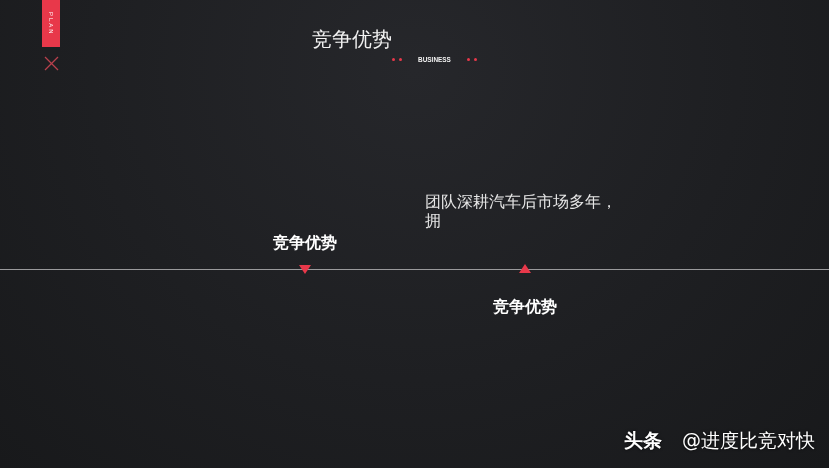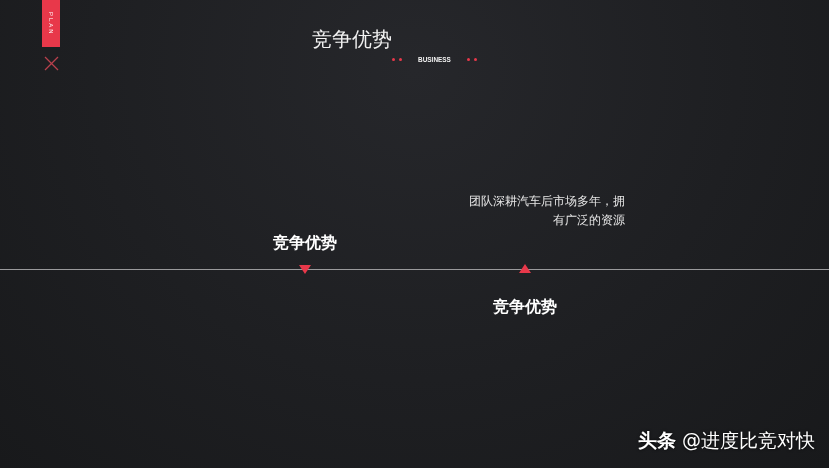--- a/index.html
+++ b/index.html
@@ -52,29 +52,29 @@
     .marker-up {
       left: 519px; top: 264px;
       border-left: 6px solid transparent; border-right: 6px solid transparent;
       border-bottom: 9px solid #e8384a;
     }
     .heading {
       position: absolute; font-size: 16px; font-weight: bold; color: #ffffff;
       text-align: center; width: 200px;
     }
     .desc {
-      position: absolute; font-size: 12px; color: #e6e6e6; text-align: right;
+      position: absolute; font-size: 16px; color: #e6e6e6; text-align: left;
       line-height: 19px;
     }
     .watermark {
       position: absolute; right: 14px; top: 428px;
       font-size: 19px; color: #ffffff; font-family: "DejaVu Sans", sans-serif;
       text-shadow: 0 0 3px rgba(0,0,0,0.8);
     }
-    .watermark b { font-weight: bold; margin-right: 6px; }
+    .watermark b { font-weight: bold; margin-right: 20px; }
   </style>
 </head>
 <body>
 
 <div class="plan-tag">
   <span>PLAN</span>
 </div>
 
 <svg class="close-x" viewBox="0 0 15 15">
   <line x1="1" y1="1" x2="14" y2="14" stroke="#b8404c" stroke-width="1.3"></line>
@@ -97,20 +97,19 @@
 
 <div class="timeline-line"></div>
 
 <div class="heading" style="left:205px; top:233px;">竞争优势</div>
 <div class="marker marker-down"></div>
 <div class="desc" style="left:205px; top:291px; width:200px;">
 </div>
 
 <div class="desc" style="left:425px; top:192px; width:200px;">
   <div>团队深耕汽车后市场多年，拥</div>
-  <div>有广泛的资源</div>
 </div>
 <div class="marker marker-up"></div>
 <div class="heading" style="left:425px; top:297px;">竞争优势</div>
 
 <div class="watermark">
   <b>头条</b><span>@进度比竞对快</span>
 </div>
 
 </body></html>

